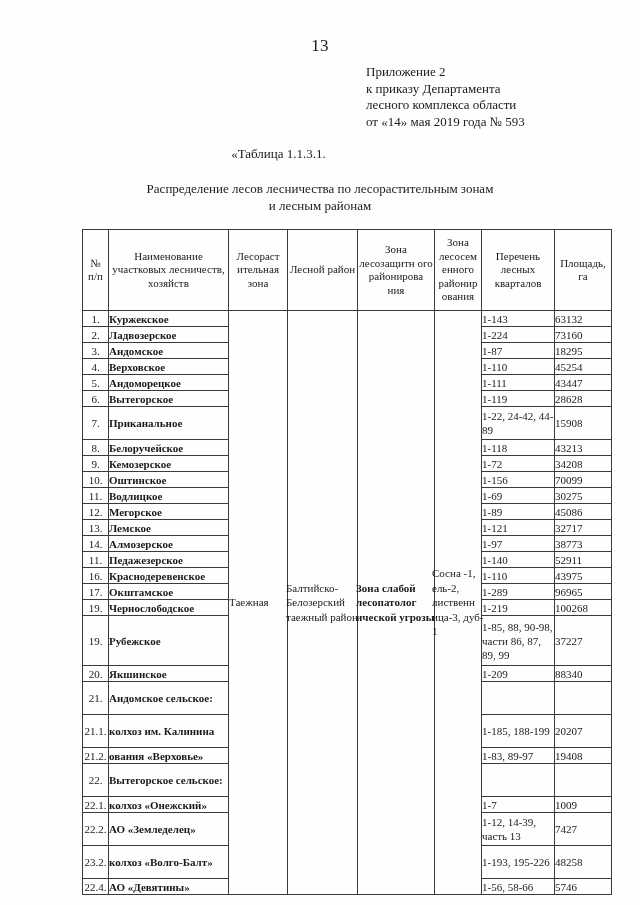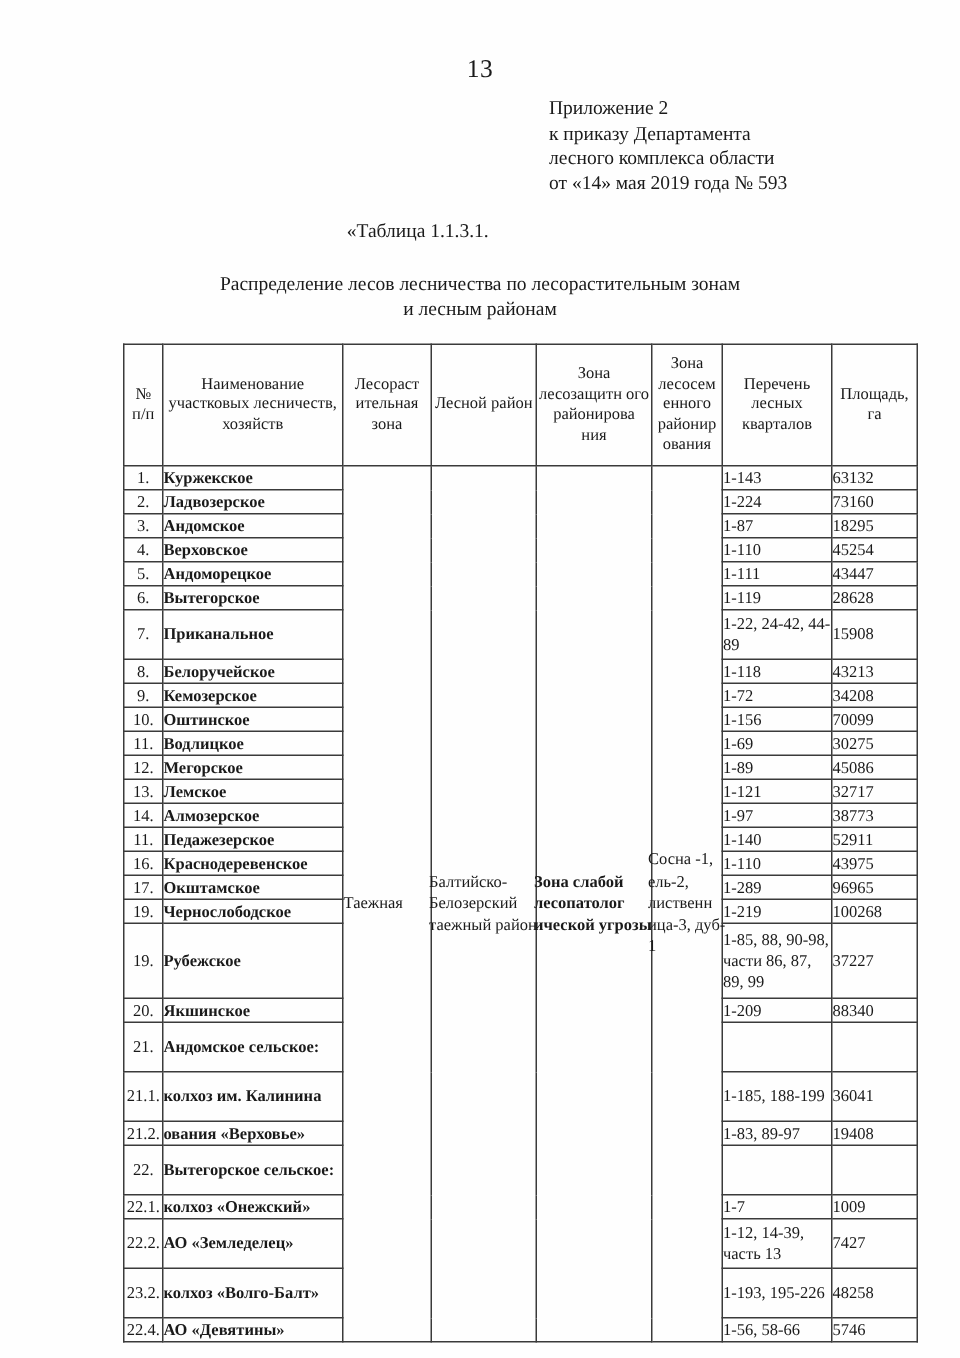--- a/index.html
+++ b/index.html
@@ -326,21 +326,21 @@
           <tr class="r2">
             <td class="num">21.</td>
             <td class="name">Андомское сельское:</td>
             <td class="quart"></td>
             <td class="area"></td>
           </tr>
           <tr class="r2">
             <td class="num">21.1.</td>
             <td class="name">колхоз им. Калинина</td>
             <td class="quart">1-185, 188-199</td>
-            <td class="area">36041</td>
+            <td class="area">20207</td>
           </tr>
           <tr class="r1">
             <td class="num">21.2.</td>
             <td class="name">ования «Верховье»</td>
             <td class="quart">1-83, 89-97</td>
             <td class="area">19408</td>
           </tr>
           <tr class="r2">
             <td class="num">22.</td>
             <td class="name">Вытегорское сельское:</td>

